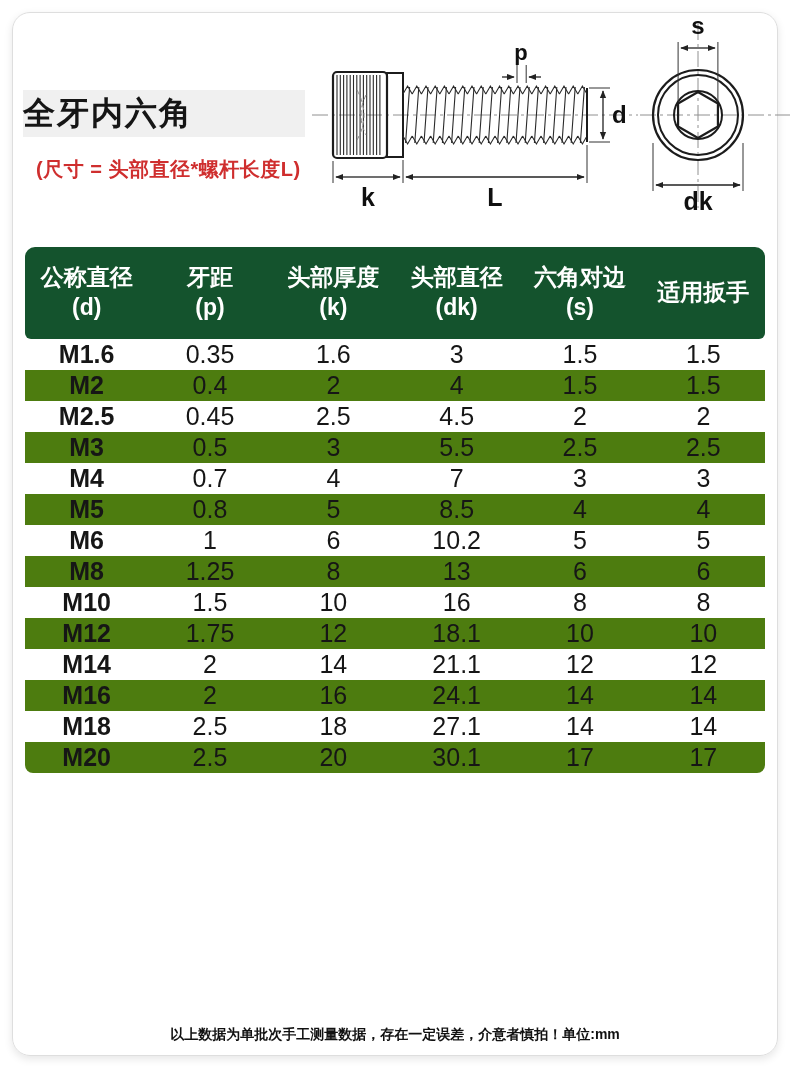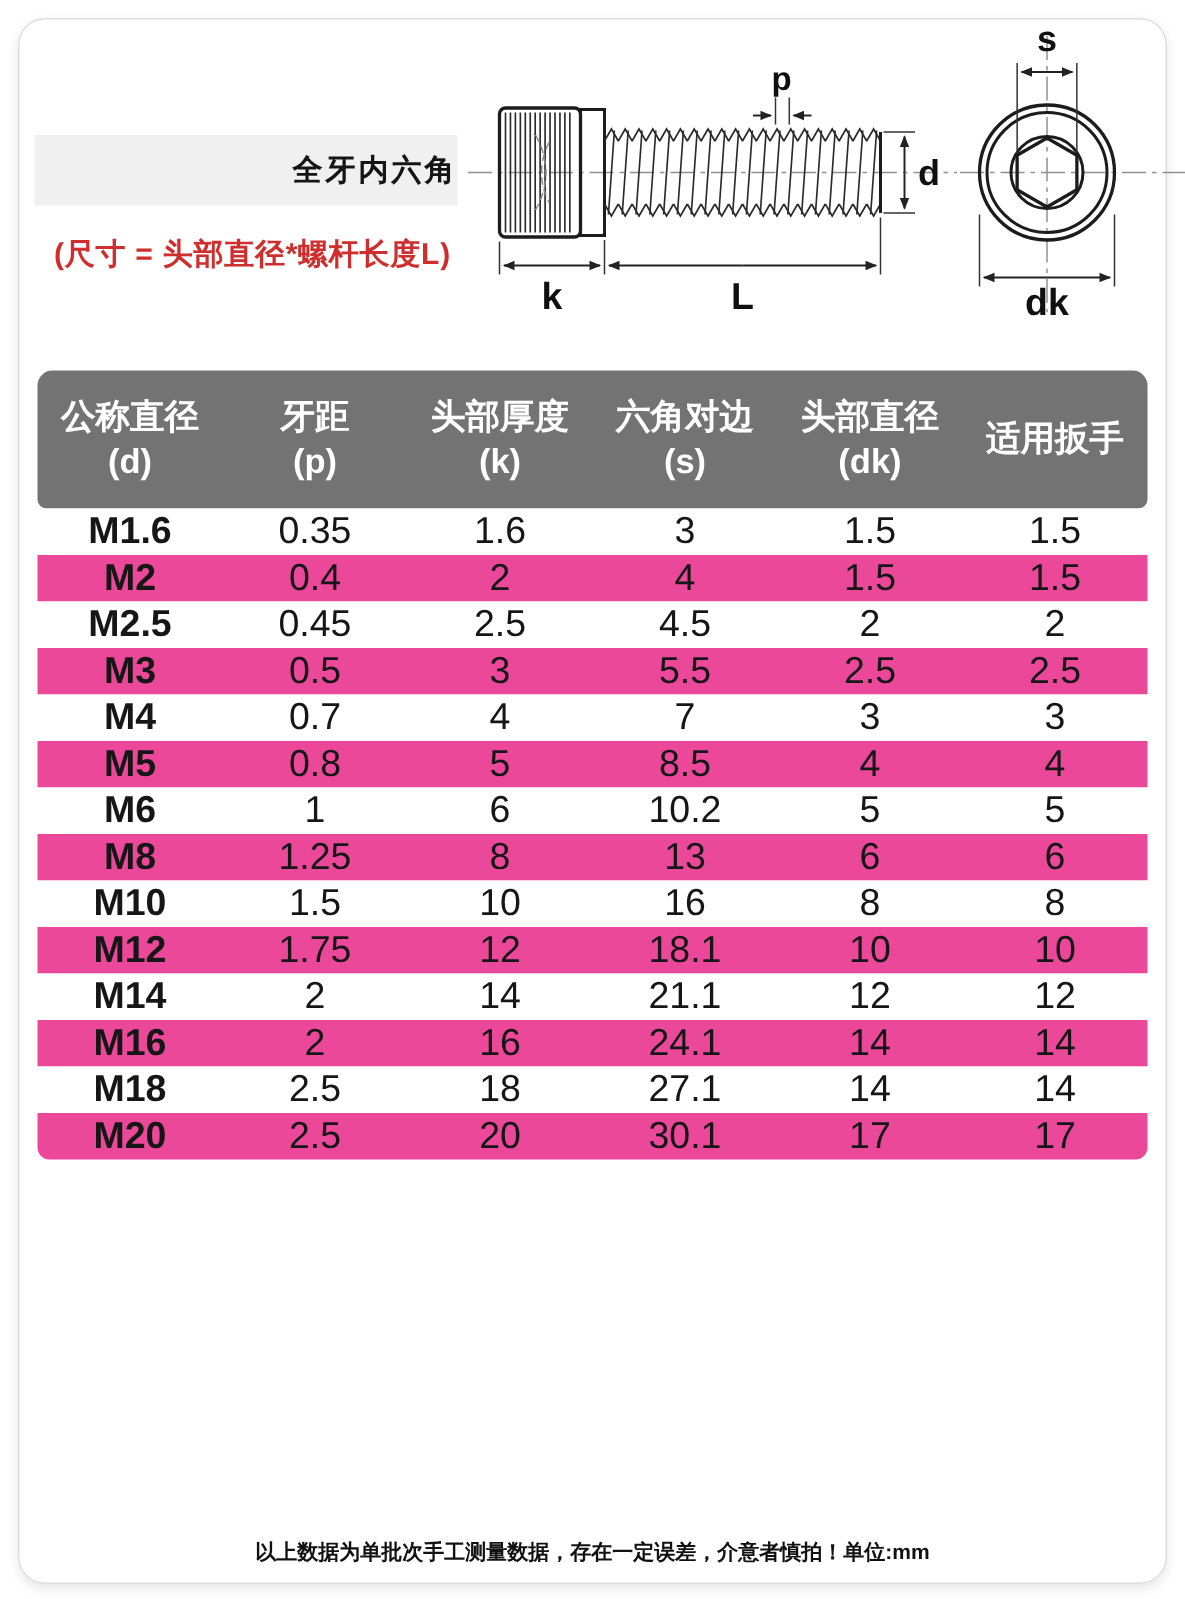--- a/index.html
+++ b/index.html
@@ -10,22 +10,22 @@
   }
   .card{
     position:absolute;left:12px;top:12px;width:764px;height:1042px;
     border:1.5px solid #dedede;border-radius:18px;
     box-shadow:0 3px 8px rgba(0,0,0,.10);
     pointer-events:none;
   }
   .title-box{
     position:absolute;left:23px;top:90px;width:282px;height:47px;
     background:#f0f0f0;
-    display:flex;align-items:center;justify-content:flex-end;
-    font-size:20px;font-weight:bold;color:#151515;letter-spacing:2px;
+    display:flex;align-items:center;justify-content:flex-start;
+    font-size:32px;font-weight:bold;color:#151515;letter-spacing:2px;
   }
   .subtitle{
     position:absolute;left:36px;top:156px;
     font-size:20px;font-weight:bold;color:#cf2e2e;letter-spacing:0.5px;
   }
   .side-view{position:absolute;left:310px;top:20px;}
   .end-view{position:absolute;left:640px;top:10px;}
 
   
   .ol{stroke:#1c1c1c;fill:none;stroke-width:2.2;stroke-linejoin:round;}
@@ -34,29 +34,29 @@
   .dim{stroke:#222;fill:none;stroke-width:1.3;}
   .ext{stroke:#333;fill:none;stroke-width:1;}
   .cl{stroke:#909090;fill:none;stroke-width:1;stroke-dasharray:16 4 3 4;}
   .hid{stroke:#8a8a8a;fill:none;stroke-width:1;stroke-dasharray:5 3;}
   text.dl{font-family:"Liberation Sans","DejaVu Sans",sans-serif;font-weight:bold;fill:#101010;}
 
   
   .spec-table{position:absolute;left:25px;top:247px;width:740px;}
   .thead{
     display:grid;grid-template-columns:repeat(6,1fr);
-    background:#737373;color:#fff;height:92px;
+    background:#14532d;color:#fff;height:92px;
     border-radius:10px 10px 6px 6px;align-items:center;
   }
   .th{text-align:center;font-weight:bold;font-size:23px;line-height:1.3;}
   .tr{
     display:grid;grid-template-columns:repeat(6,1fr);
     height:31px;align-items:center;background:#ffffff;
   }
-  .tr.alt{background:#ec4899;}
+  .tr.alt{background:#4d7c0f;}
   .tr:last-child{border-radius:0 0 8px 8px;}
   .td{text-align:center;font-size:25px;color:#161616;}
   .td.label{font-weight:bold;}
   .footer{
     position:absolute;left:0;top:1026px;width:790px;text-align:center;
     font-size:14px;font-weight:600;color:#111;
   }
 </style>
 </head>
 <body>
@@ -165,26 +165,26 @@
       </div>
       <div class="th">
         <div>牙距</div>
         <div>(p)</div>
       </div>
       <div class="th">
         <div>头部厚度</div>
         <div>(k)</div>
       </div>
       <div class="th">
+        <div>头部直径</div>
+        <div>(dk)</div>
+      </div>
+      <div class="th">
         <div>六角对边</div>
         <div>(s)</div>
-      </div>
-      <div class="th">
-        <div>头部直径</div>
-        <div>(dk)</div>
       </div>
       <div class="th">
         <div>适用扳手</div>
       </div>
     </div>
   <div class="tbody">
       <div class="tr">
         <div class="td label">M1.6</div>
         <div class="td">0.35</div>
         <div class="td">1.6</div>

